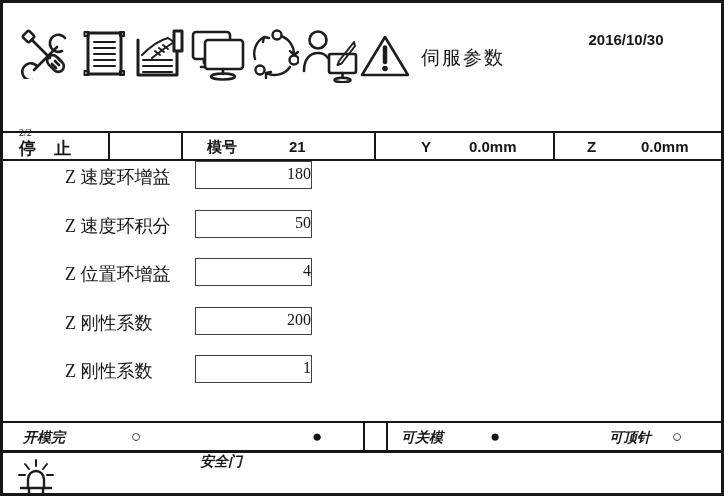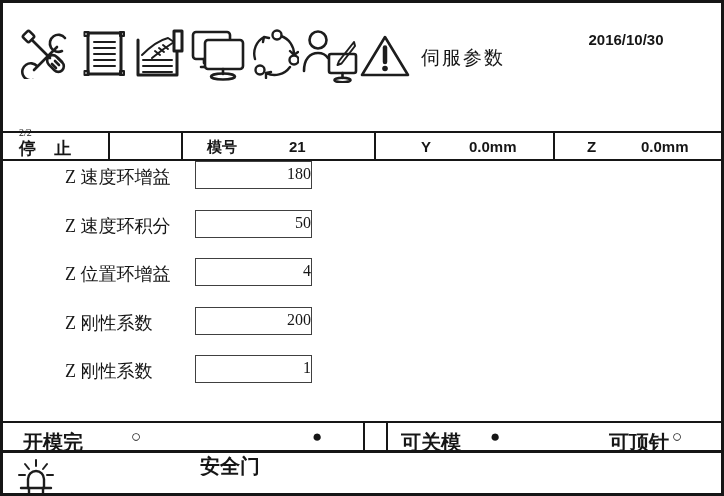--- a/index.html
+++ b/index.html
@@ -48,21 +48,21 @@
     border:1px solid #404040; background:#fff; text-align:right;
     font-family:"Liberation Serif","DejaVu Serif",serif;
     font-size:16px; line-height:23px; cursor:pointer;
   }
 
   
   .signal-bar {
     position:absolute; left:0; top:418px; width:100%; height:32px;
     border-top:2px solid #161616; border-bottom:3px solid #161616;
   }
-  .sig-label { position:absolute; top:6px; font-size:20px; font-weight:bold; white-space:nowrap; }
+  .sig-label { position:absolute; top:6px; font-size:14px; font-weight:bold; white-space:nowrap;font-style:italic; }
   .sig-lamp  { position:absolute; top:4px; font-size:17px; font-weight:normal; }
 
   .alarm-area { position:absolute; left:13px; top:454px; cursor:pointer; }
 </style>
 </head>
 <body>
 
 <div id="screen">
 
   <div class="toolbar-icon" style="left:16px; top:24px;">

